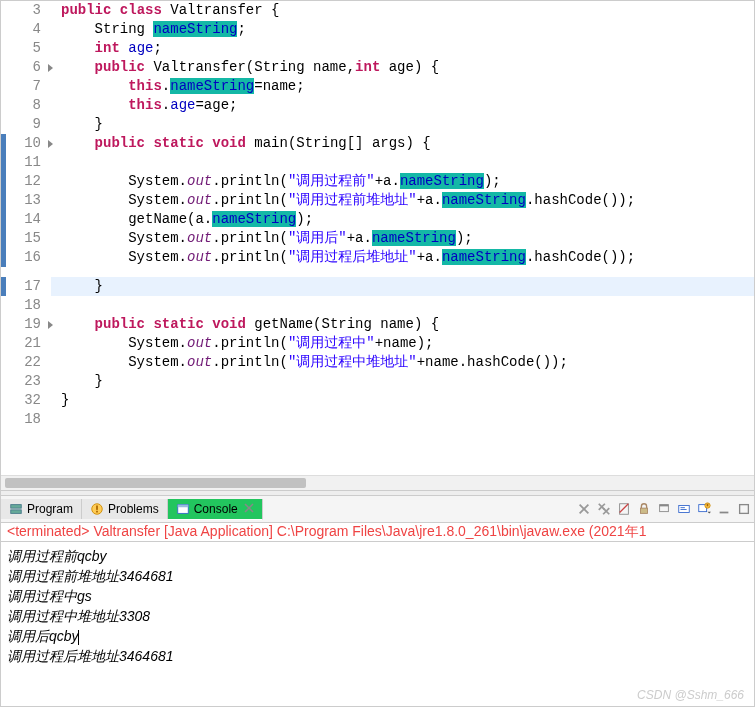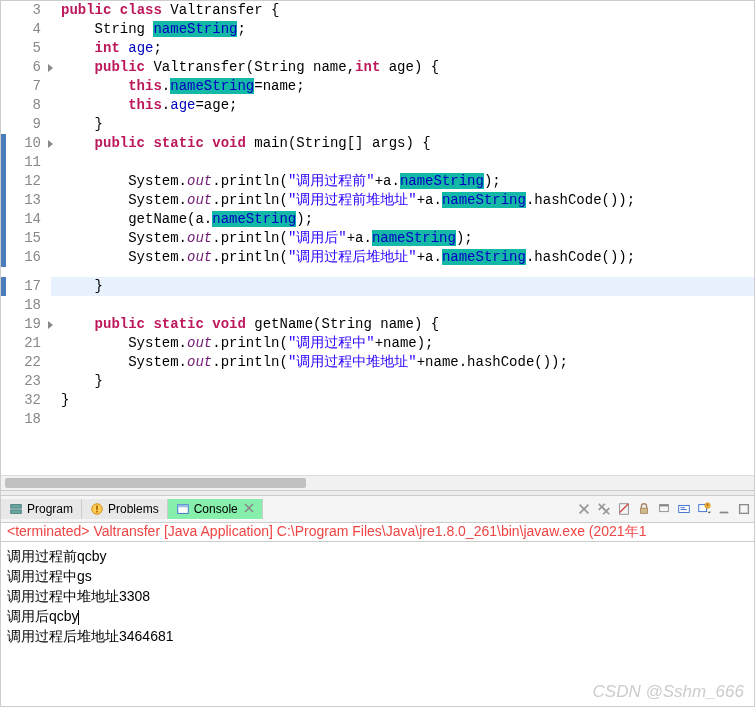--- a/index.html
+++ b/index.html
@@ -14,31 +14,31 @@
   .fld{color:#0000c0;}
   .fld-bg{background:#14b8a6;}
   .str{color:#2a00ff;}
   .sta{color:#701a75;font-style:italic;}
   .mth{}
   .hl{background:#e8f2fe;margin-top:10px;}
   .sash{height:4px;background:#eee;border-top:1px solid #ccc;border-bottom:1px solid #ccc;cursor:row-resize;}
   .bottom{height:210px;display:flex;flex-direction:column;overflow:hidden;font-family:"Segoe UI",Arial,sans-serif;font-size:12px;}
   .tabs{display:flex;align-items:center;background:#f5f5f5;border-bottom:1px solid #ccc;height:26px;}
   .tab{display:flex;align-items:center;padding:3px 8px;gap:4px;background:#e8e8e8;border-right:1px solid #ccc;font-size:12px;cursor:pointer;}
-  .tab.active{background:#86efac;border-bottom:1px solid #fff;margin-bottom:-1px;}
+  .tab.active{background:#22c55e;border-bottom:1px solid #fff;margin-bottom:-1px;}
   .tab-close{margin-left:2px;color:#888;}
   .tab-icon{width:14px;height:14px;display:inline-block;}
   .tab-icon svg{width:14px;height:14px;}
   .spacer{flex:1;}
   .tb-btn{padding:2px 3px;color:#555;cursor:pointer;}
   .tb-btn svg{width:14px;height:14px;display:block;}
   .term-line{padding:0 6px;font-family:"Segoe UI",Arial,sans-serif;font-size:14px;color:#ef4444;border-bottom:1px solid #ccc;white-space:nowrap;overflow:hidden;text-overflow:ellipsis;}
   .console-out{flex:1;padding:4px 6px;font-family:"Microsoft YaHei","Segoe UI",Arial,sans-serif;font-size:14px;overflow:auto;}
-  .console-out div{line-height:20px;}
-  .watermark{position:absolute;right:10px;bottom:4px;color:#ccc;font-size:17px;font-family:"Segoe UI",Arial,sans-serif;font-style:italic;}
+  .console-out div{line-height:20px;font-style:italic;}
+  .watermark{position:absolute;right:10px;bottom:4px;color:#ccc;font-size:12px;font-family:"Segoe UI",Arial,sans-serif;font-style:italic;}
   .crs{display:inline-block;border-left:1px solid #000;height:15px;vertical-align:middle;margin-left:-1px;}
   .scrollbar-h{height:14px;background:#f1f1f1;border-top:1px solid #ddd;display:flex;align-items:center;}
   .scrollbar-h .thumb{height:10px;background:#c1c1c1;border-radius:2px;margin-left:4px;width:40%;}
 </style>
 </head>
 <body>
 
 <div class="ide">
 
   <div class="editor" id="editor">
@@ -165,20 +165,21 @@
           <svg viewBox="0 0 16 16">
             <rect x="3" y="3" width="10" height="10" fill="none" stroke="#888" stroke-width="1.5"></rect>
           </svg>
         </div>
     </div>
 
     <div class="term-line">&lt;terminated&gt; Valtransfer [Java Application] C:\Program Files\Java\jre1.8.0_261\bin\javaw.exe (2021年1</div>
 
     <div class="console-out" id="console-out">
         <div>调用过程前qcby</div>
+        <div>调用过程前堆地址3464681</div>
         <div>调用过程中gs</div>
         <div>调用过程中堆地址3308</div>
         <div>调用后qcby<span class="crs"></span></div>
         <div>调用过程后堆地址3464681</div>
       </div>
   </div>
 
   <div class="watermark">CSDN @Sshm_666</div>
 </div>
 

